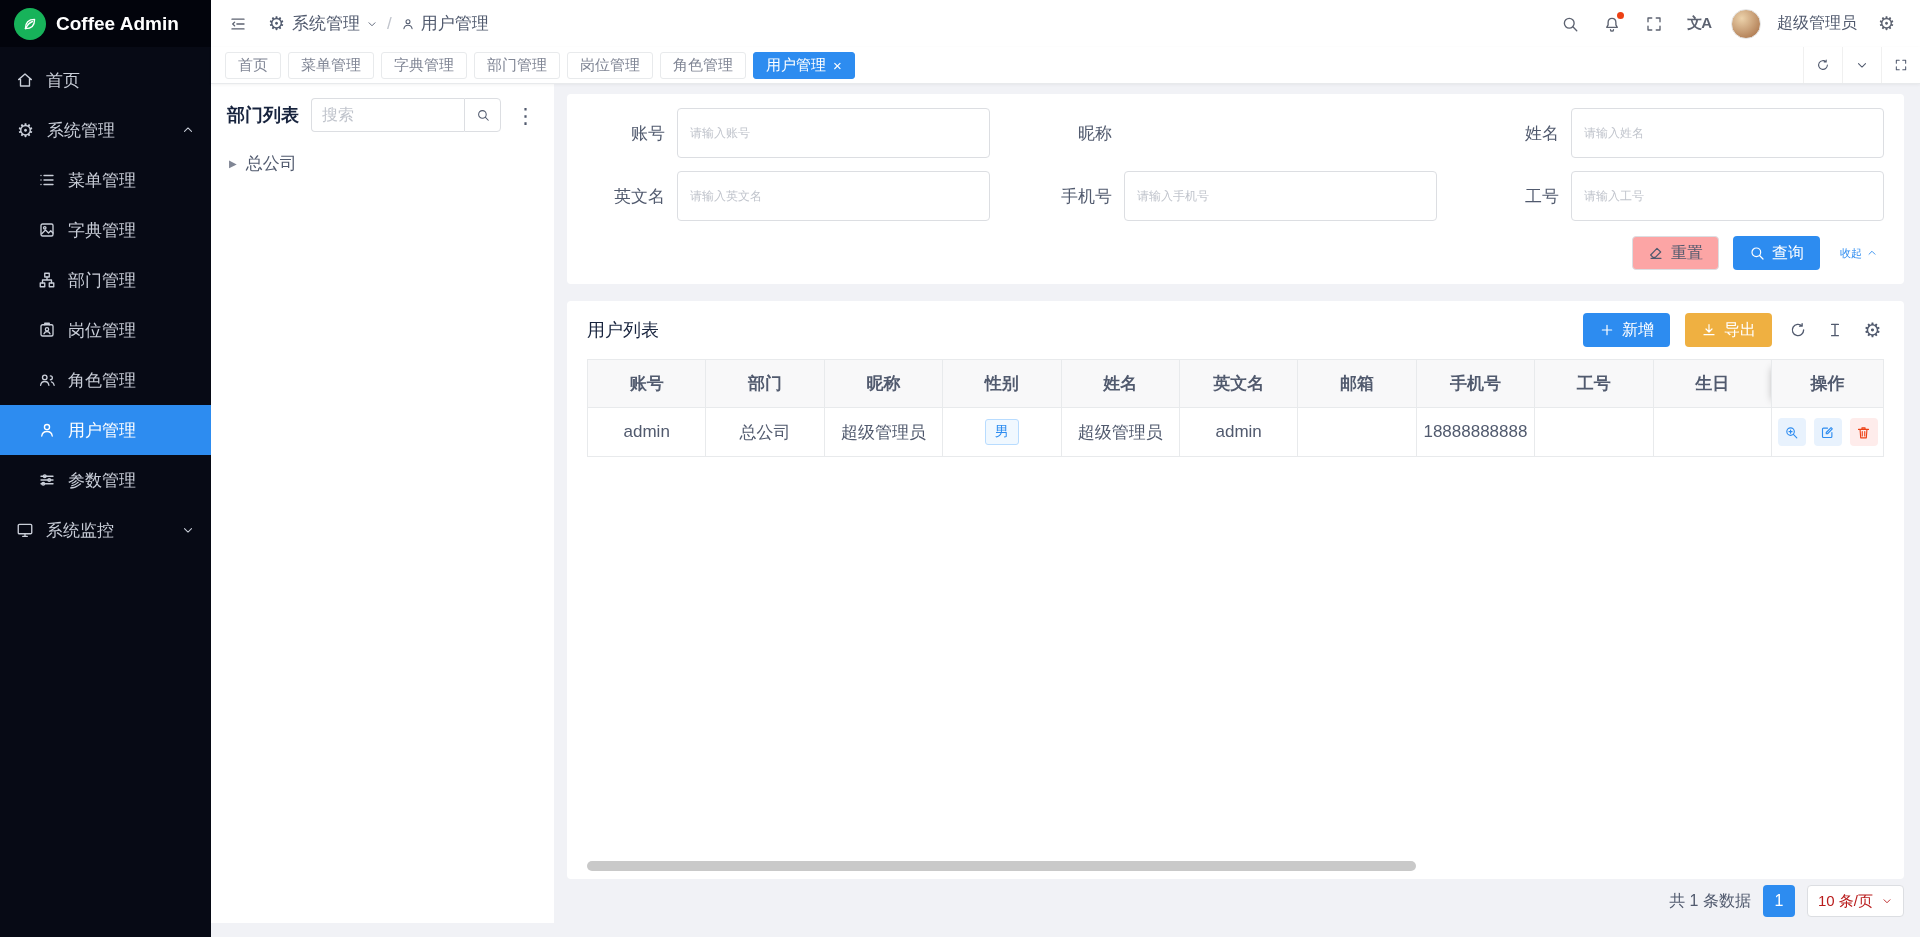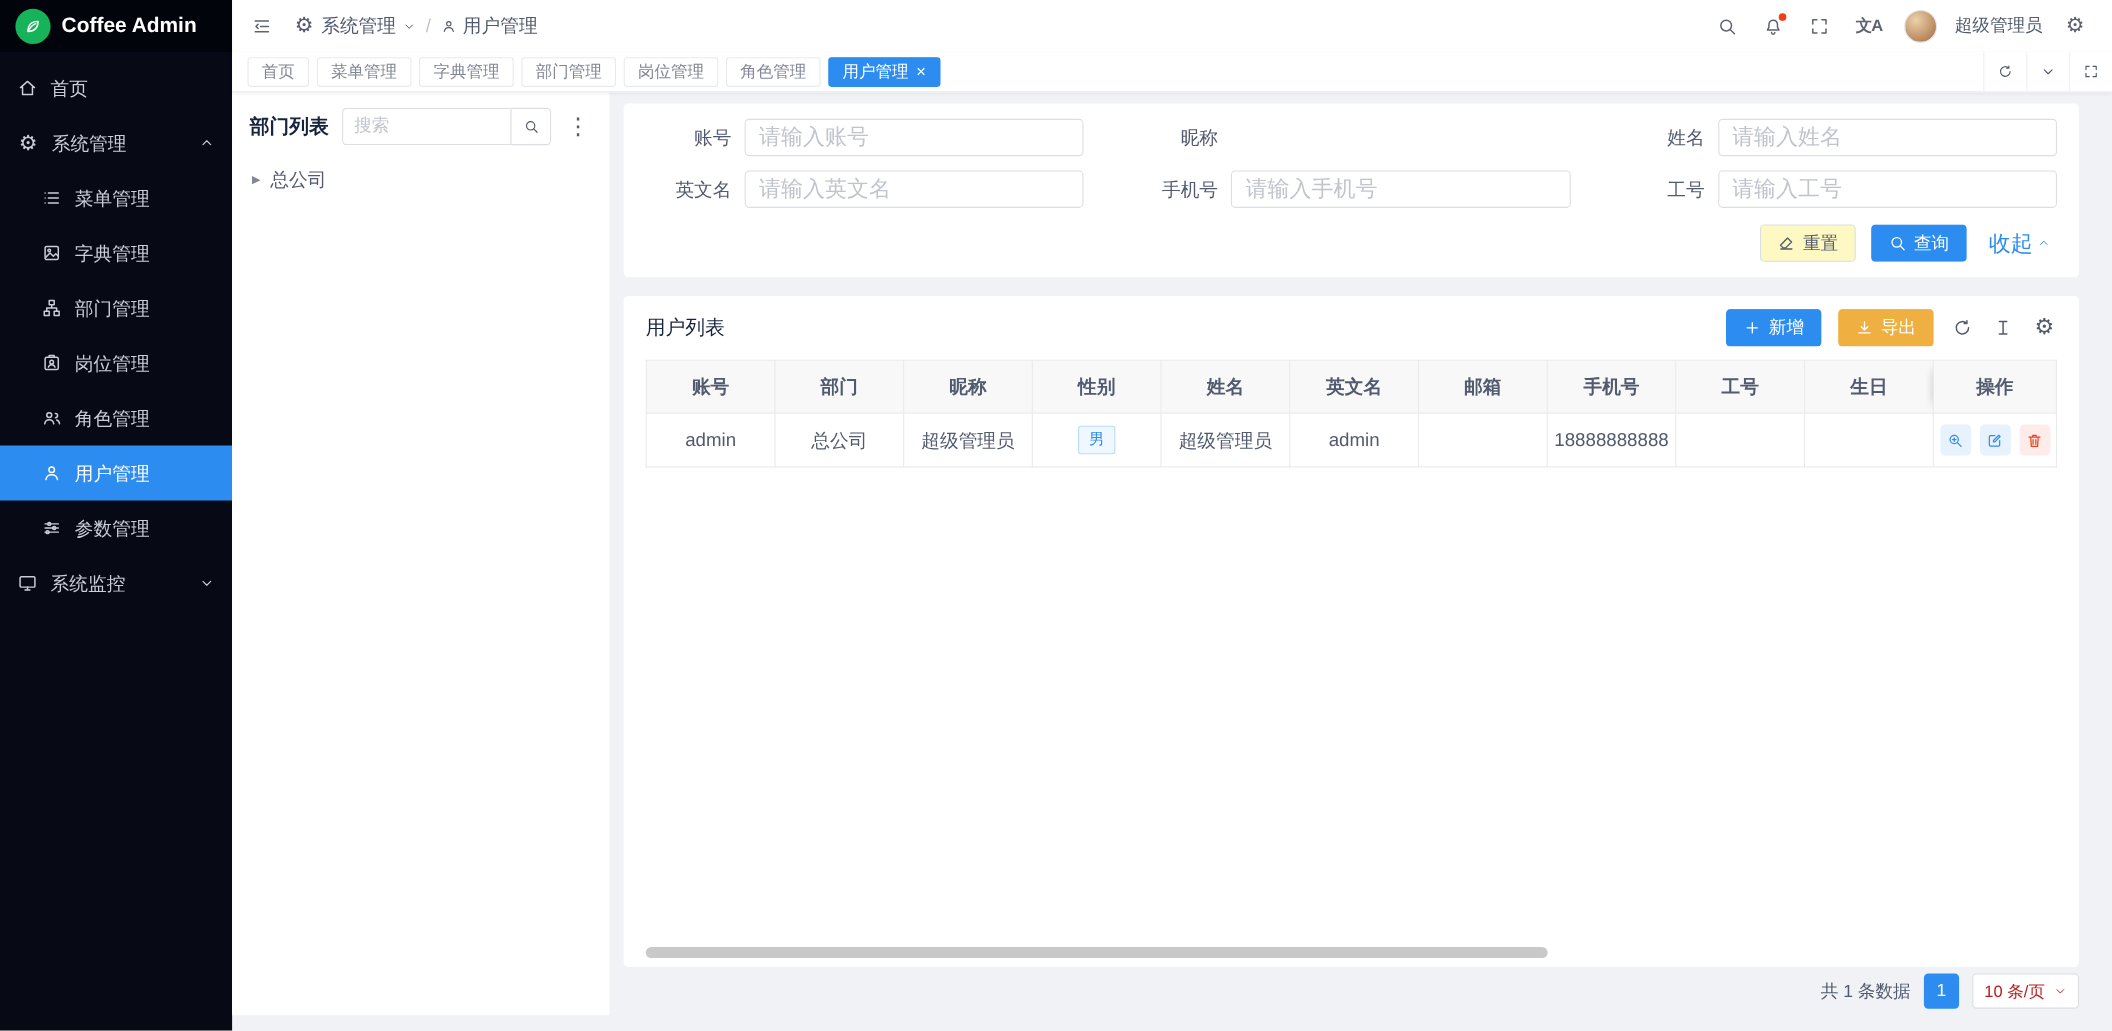--- a/index.html
+++ b/index.html
@@ -56,36 +56,36 @@
   .dept-header { display:flex; align-items:center; gap:12px; }
   .dept-title { font-size:18px; color:#17233d; font-weight:600; white-space:nowrap; }
   .dept-search { flex:1; display:flex; min-width:0; }
   .dept-search input { flex:1; min-width:0; height:34px; border:1px solid #dcdee2; border-right:none; border-radius:4px 0 0 4px; padding:0 10px; font-size:16px; outline:none; color:#15803d; font-family:inherit; }
   .dept-search .search-btn { width:37px; height:34px; border:1px solid #dcdee2; border-radius:0 4px 4px 0; background:#fff; color:#515a6e; cursor:pointer; display:flex; align-items:center; justify-content:center; }
   .dots-btn { border:none; background:none; font-size:21px; color:#515a6e; cursor:pointer; padding:0 2px; line-height:1; }
   .tree { margin-top:16px; }
   .tree-node { display:flex; align-items:center; gap:9px; padding:4px 2px; cursor:pointer; font-size:17px; }
   .caret { font-size:10px; color:#808695; }
 
-  .work { flex:1; min-width:0; display:flex; flex-direction:column; padding:10px 30px 0 13px; }
+  .work { flex:1; min-width:0; display:flex; flex-direction:column; padding:10px 16px 0 13px; }
   .card { background:#fff; border-radius:4px; }
 
   .search-card { padding:14px 20px 14px; flex-shrink:0; }
   .form-grid { display:grid; grid-template-columns:1fr 1fr 1fr; column-gap:44px; row-gap:13px; }
   .field { display:flex; align-items:center; min-width:0; }
   .field label { width:78px; flex-shrink:0; text-align:right; margin-right:12px; white-space:nowrap; }
-  .field input { flex:1; min-width:0; height:34px; border:1px solid #dcdee2; border-radius:4px; padding:0 12px; font-size:20px; color:#515a6e; outline:none; font-family:inherit; }
+  .field input { flex:1; min-width:0; height:50px; border:1px solid #dcdee2; border-radius:4px; padding:0 12px; font-size:12px; color:#515a6e; outline:none; font-family:inherit; }
   input::placeholder { color:#c0c4cc; }
   .form-actions { display:flex; justify-content:flex-end; align-items:center; gap:14px; margin-top:15px; }
   .btn { height:34px; display:inline-flex; align-items:center; gap:7px; padding:0 15px; border-radius:4px; font-size:16px; cursor:pointer; border:1px solid transparent; font-family:inherit; }
   .btn .i { width:16px; height:16px; }
-  .btn-default { background:#fef9c3; border-color:#dcdee2; color:#515a6e; }
+  .btn-default { background:#fca5a5; border-color:#dcdee2; color:#515a6e; }
   .btn-primary { background:var(--primary,#2d8cf0); color:#fff; }
   .btn-warning { background:var(--warning,#efb041); color:#fff; }
-  .link-btn { background:none; border:none; color:var(--primary,#2d8cf0); font-size:20px; display:inline-flex; align-items:center; gap:4px; cursor:pointer; font-family:inherit; }
+  .link-btn { background:none; border:none; color:var(--primary,#2d8cf0); font-size:11px; display:inline-flex; align-items:center; gap:4px; cursor:pointer; font-family:inherit; }
 
   .table-card { margin-top:17px; flex:1; min-height:0; display:flex; flex-direction:column; padding:0 20px; position:relative; }
   .table-header { height:58px; display:flex; align-items:center; flex-shrink:0; }
   .table-title { font-size:18px; color:#17233d; }
   .table-actions { margin-left:auto; display:flex; align-items:center; gap:15px; }
   .tool-btn { background:none; border:none; color:#515a6e; cursor:pointer; padding:2px; display:flex; align-items:center; }
   .tool-btn .gear-glyph { font-size:20px; }
 
   table.user-table { width:100%; border-collapse:collapse; table-layout:fixed; flex-shrink:0; }
   .user-table th { background:#f8f8f9; border:1px solid #e8eaec; height:48px; font-size:17px; font-weight:bold; color:#515a6e; text-align:center; }

